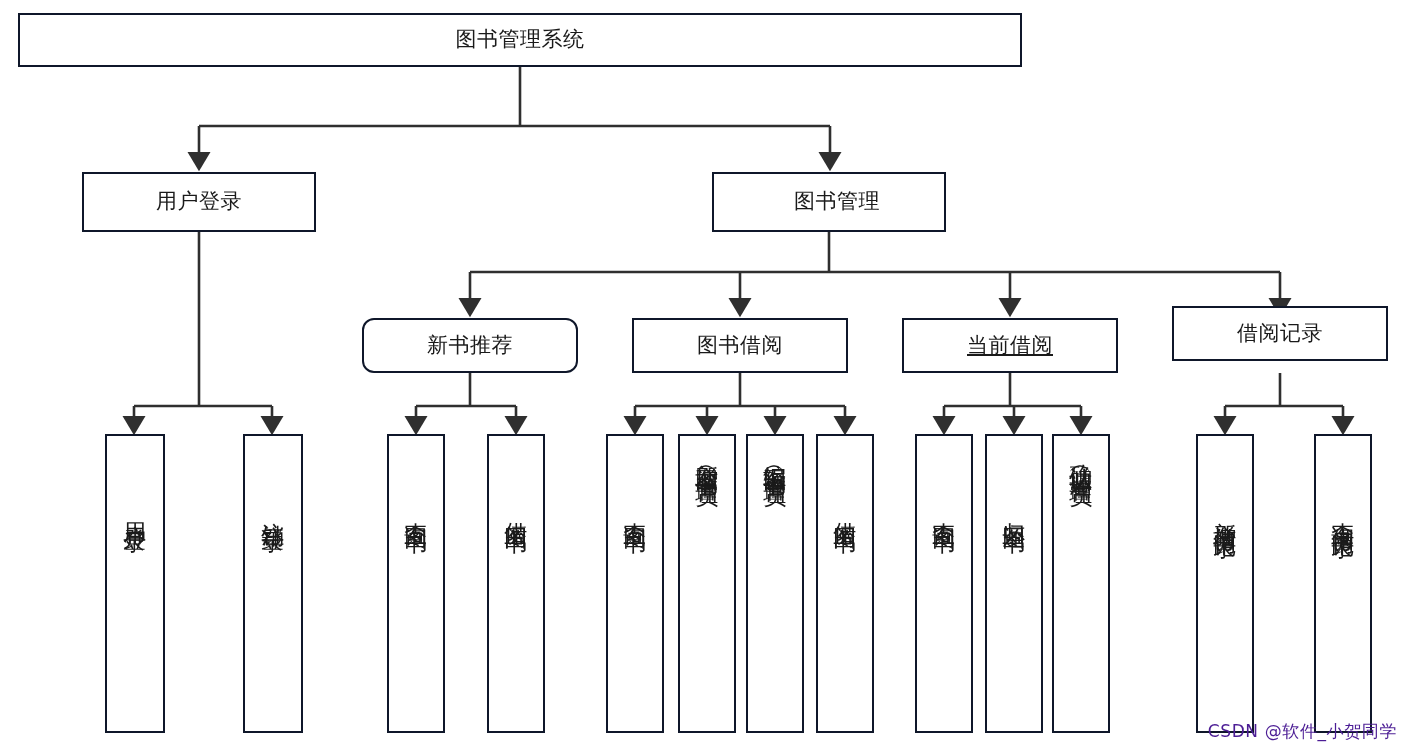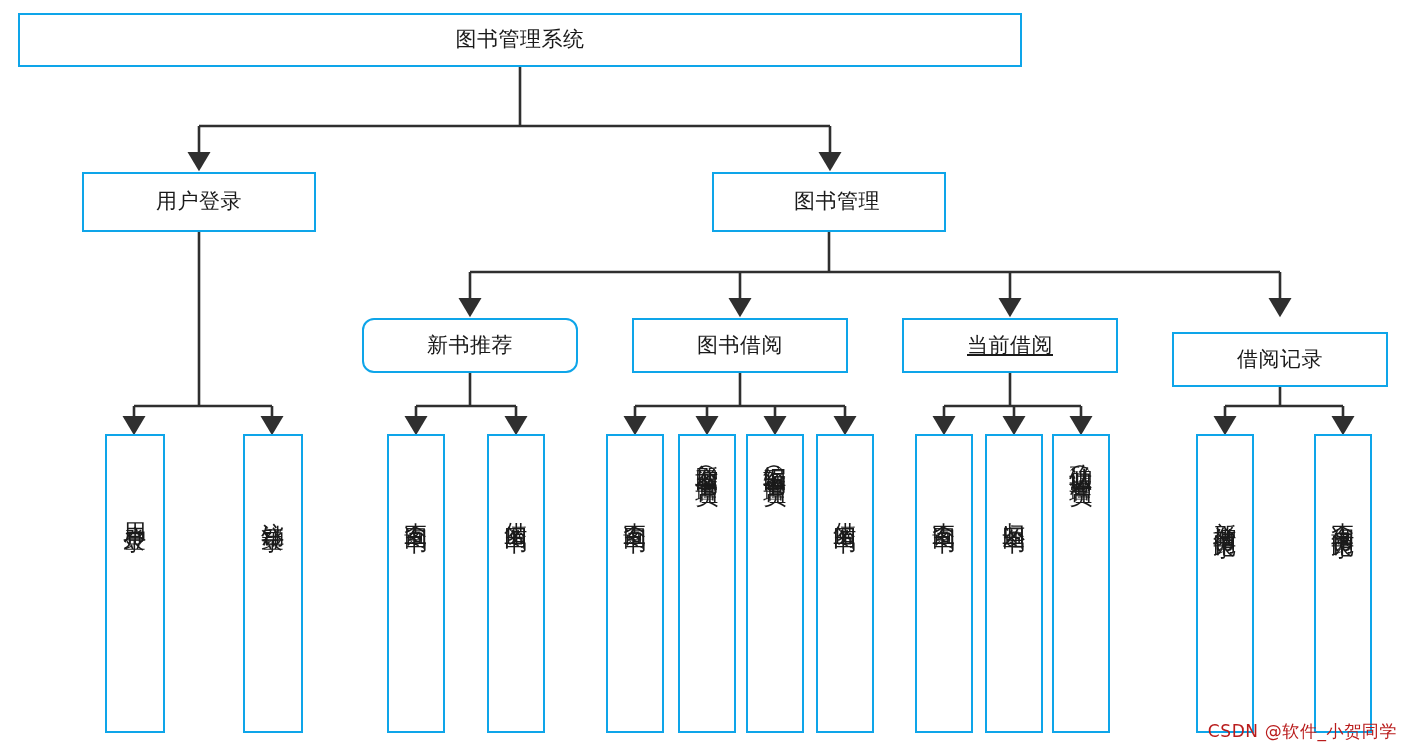--- a/index.html
+++ b/index.html
@@ -21,21 +21,21 @@
     position: absolute;
     left: 0;
     top: 0;
     width: 1405px;
     height: 747px;
     pointer-events: none;
   }
   .node {
     position: absolute;
     box-sizing: border-box;
-    border: 2px solid #0ea5e9;
+    border: 2px solid #0f172a;
     background: #ffffff;
     display: flex;
     align-items: center;
     justify-content: center;
     text-align: center;
     color: #1a1a1a;
   }
   .node.h {
     font-size: 21px;
     letter-spacing: 0.5px;
@@ -57,21 +57,21 @@
     white-space: nowrap;
   }
   .node.v.pad .lbl {
     padding-top: 58px;
   }
   #watermark {
     position: absolute;
     right: 8px;
     bottom: 4px;
     font-size: 17px;
-    color: #b91c1c;
+    color: #4c1d95;
     letter-spacing: 0.6px;
     white-space: nowrap;
   }
 </style>
 </head>
 <body>
 
 <div id="canvas">
 
   <svg id="edges" viewBox="0 0 1405 747">
@@ -141,21 +141,21 @@
   </div>
 
   <div class="node h" style="left:632px; top:318px; width:216px; height:55px;">
     <span class="lbl">图书借阅</span>
   </div>
 
   <div class="node h" style="left:902px; top:318px; width:216px; height:55px;text-decoration:underline;">
     <span class="lbl">当前借阅</span>
   </div>
 
-  <div class="node h" style="left:1172px; top:332px; width:216px; height:55px;">
+  <div class="node h" style="left:1172px; top:306px; width:216px; height:55px;">
     <span class="lbl">借阅记录</span>
   </div>
 
   <div class="node v pad" style="left:105px; top:434px; width:60px; height:299px;">
     <span class="lbl">用户登录</span>
   </div>
 
   <div class="node v pad" style="left:243px; top:434px; width:60px; height:299px;">
     <span class="lbl">注销登录</span>
   </div>

